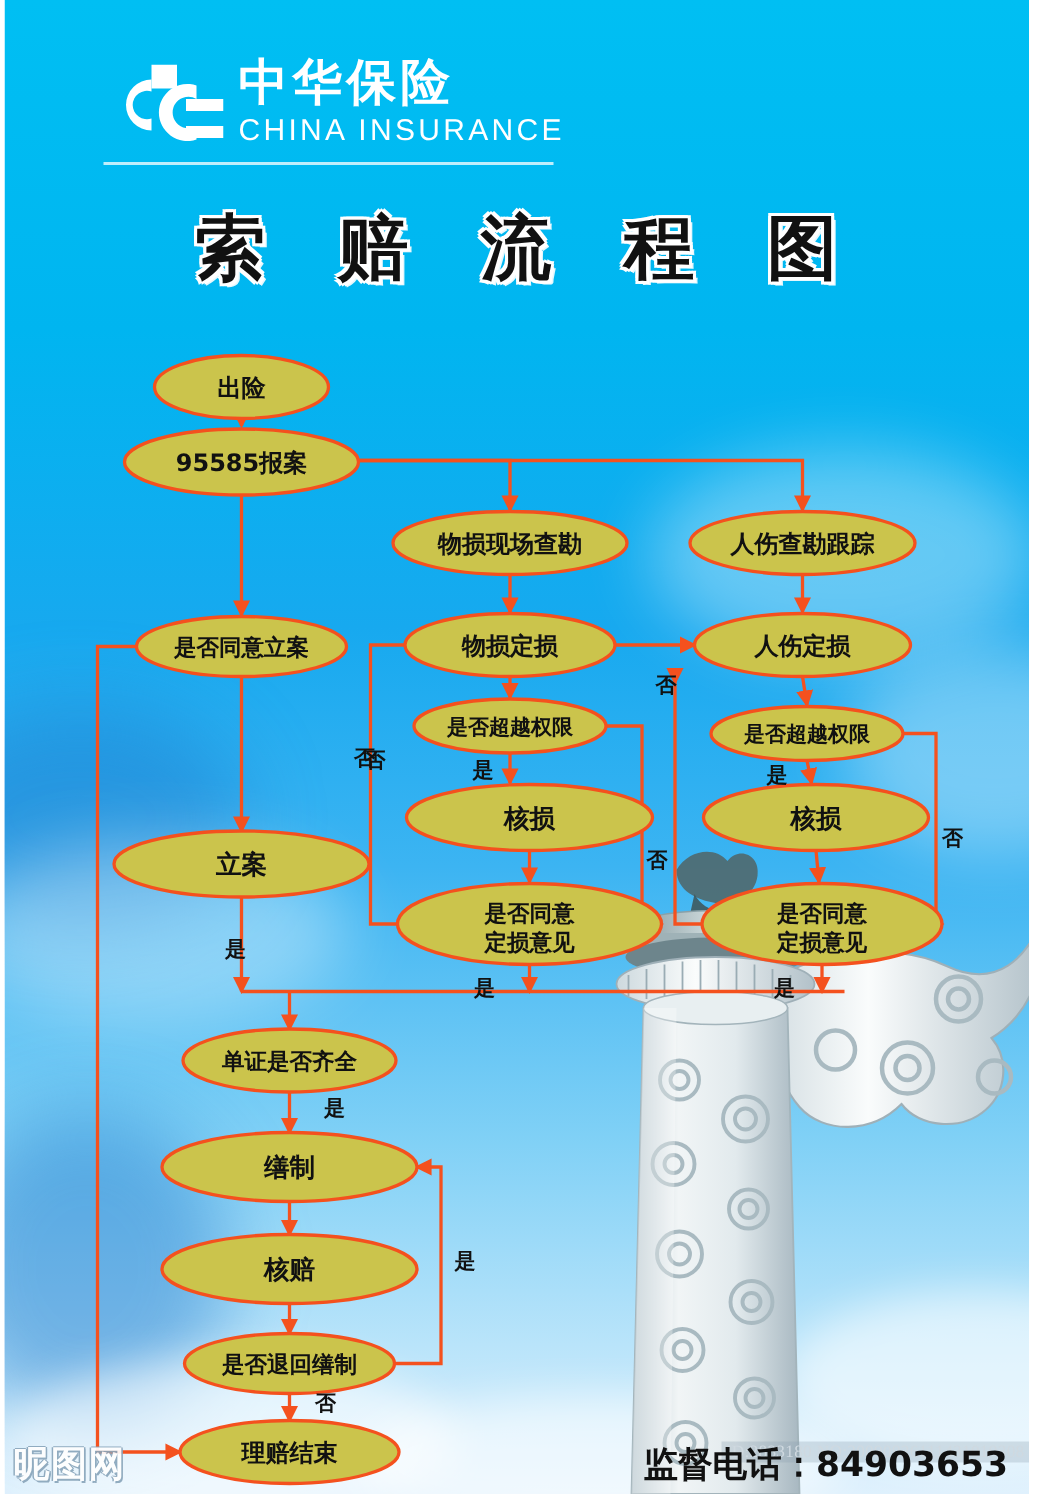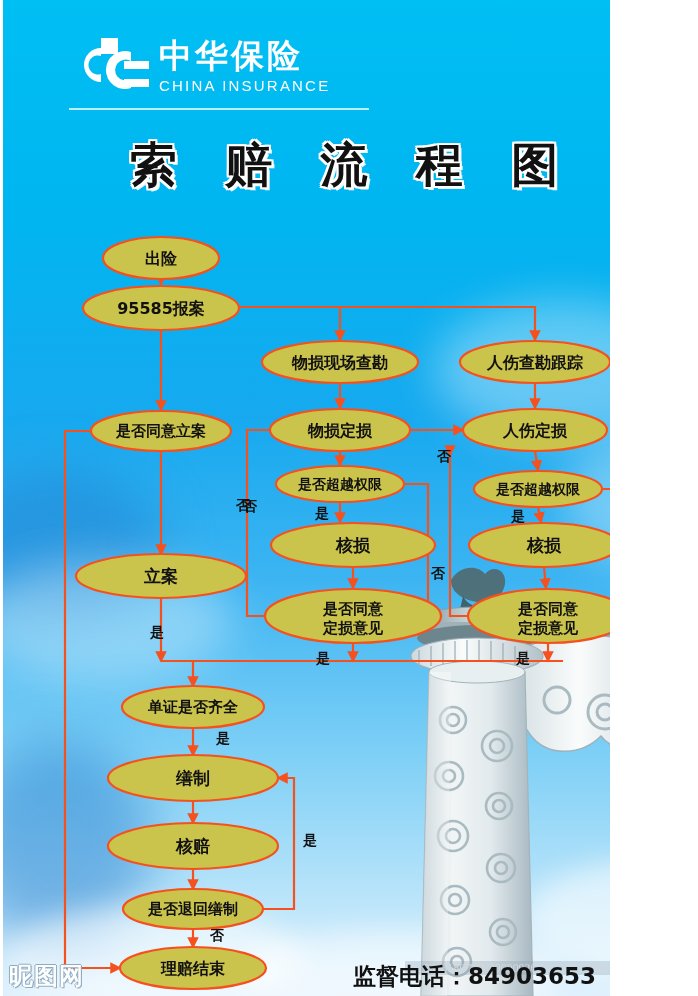--- a/index.html
+++ b/index.html
@@ -1,39 +1,39 @@
 <!DOCTYPE html>
 <html><head>
 <meta charset="utf-8">
 <style>
   html,body{margin:0;padding:0;}
   body{
     width:698px;height:996px;overflow:hidden;
     font-family:"Liberation Sans","DejaVu Sans",sans-serif;
   }
   #poster{
-    position:relative;width:610px;height:996px;overflow:hidden;
+    position:relative;width:686px;height:996px;overflow:hidden;
     background:
       linear-gradient(180deg,#00bff3 0%, #00b5f0 22%, #17a9ef 42%, #3cb4f2 58%, #7fd0f6 76%, #b9e4fa 90%, #dff1fd 100%);
     border-left:3px solid #ffffff;
     box-sizing:border-box;
   }
   
   .cloud{position:absolute;border-radius:50%;background:rgba(255,255,255,.55);filter:blur(14px);pointer-events:none;}
   .cloud2{position:absolute;border-radius:50%;background:rgba(255,255,255,.35);filter:blur(22px);pointer-events:none;}
   .darkmist{position:absolute;border-radius:50%;background:rgba(26,120,205,.45);filter:blur(26px);pointer-events:none;}
 
   
   #header{position:absolute;left:0;top:0;width:698px;height:118px;}
   #logo-wrap{position:absolute;left:68px;top:38px;display:flex;align-items:flex-end;}
   #logo-mark{position:relative;width:78px;height:56px;margin-right:10px;}
   #logo-text{display:flex;flex-direction:column;justify-content:flex-end;}
   #logo-cn{font-size:33px;font-weight:bold;color:#fff;letter-spacing:3px;line-height:1.05;
            font-family:"DejaVu Sans","Liberation Sans",sans-serif;}
-  #logo-en{font-size:15px;color:#fff;letter-spacing:2.2px;margin-top:3px;
+  #logo-en{font-size:20px;color:#fff;letter-spacing:2.2px;margin-top:3px;
            font-family:"Liberation Sans",sans-serif;}
   #header-rule{position:absolute;left:66px;top:108px;width:300px;height:2px;background:rgba(255,255,255,.75);}
 
   
   #title{
     position:absolute;left:0;top:134px;width:698px;text-align:center;
     font-family:"DejaVu Sans","Liberation Sans",sans-serif;
     font-size:47px;font-weight:bold;color:#111;letter-spacing:16px;
     text-shadow:
       2px 0 0 #fff,-2px 0 0 #fff,0 2px 0 #fff,0 -2px 0 #fff,

